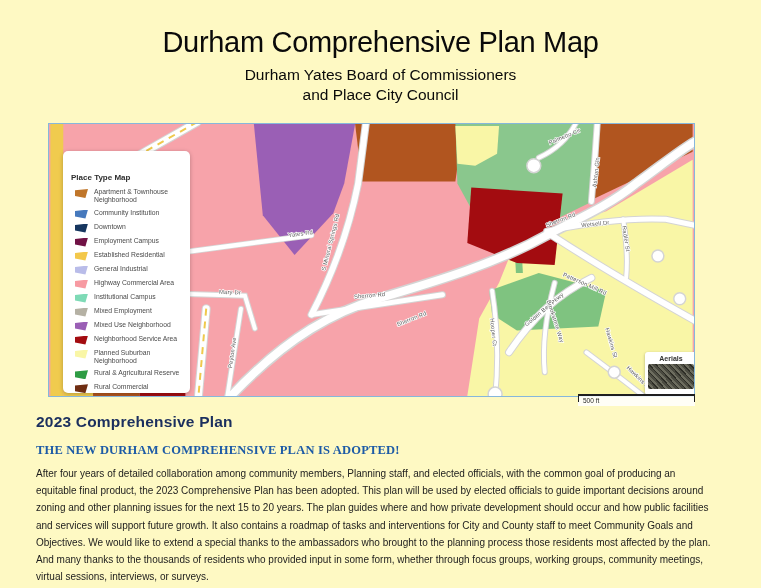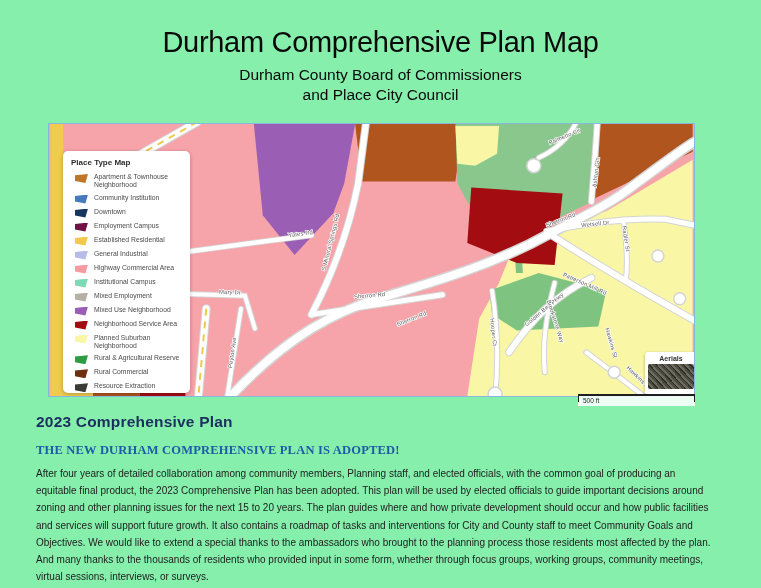--- a/index.html
+++ b/index.html
@@ -1,18 +1,18 @@
 <!DOCTYPE html>
 <html><head>
 <meta charset="utf-8">
 <style>
   * { margin:0; padding:0; box-sizing:border-box; }
   html,body { width:761px; height:588px; background:#ffffff; overflow:hidden;
               font-family:"Liberation Sans", sans-serif; }
-  .page { position:relative; width:761px; height:588px; background:#86efac; }
+  .page { position:relative; width:761px; height:588px; background:#fef9c3; }
 
   
   .hdr { position:absolute; top:26px; left:0; width:761px; text-align:center; color:#0a0a0a; }
   .hdr-title { font-size:29px; font-weight:400; letter-spacing:-.3px; }
   .hdr-sub { margin-top:6px; font-size:15.5px; line-height:19.5px; font-weight:400; }
 
   
   .map { position:absolute; left:48px; top:123px; width:647px; height:274px;
          border:1px solid #86b7dc; overflow:hidden; background:#F7A3AA; }
   .map svg { position:absolute; left:0; top:0; }
@@ -20,21 +20,21 @@
   .rd-casing { fill:none; stroke:#d4d4d4; stroke-linecap:round; }
   .rd-fill   { fill:none; stroke:#ffffff; stroke-linecap:round; }
   .rd-stripe { fill:none; stroke:#EFC94C; stroke-dasharray:7 6; }
   .cul { fill:#ffffff; stroke:#d4d4d4; stroke-width:1.5; }
   .rlabel { font-family:"Liberation Sans", sans-serif; font-size:5.8px; fill:#5a5a5a;
             stroke:#ffffff; stroke-width:1.4px; paint-order:stroke; letter-spacing:.2px; }
 
   
   .legend { position:absolute; left:14px; top:27px; width:127px; height:242px;
             background:#fff; border-radius:5px; box-shadow:0 1px 4px rgba(0,0,0,.25);
-            padding:7px 8px; overflow:hidden; }
+            padding:22px 8px; overflow:hidden; }
   .legend-title { font-size:8px; font-weight:700; color:#2e2e2e; margin-bottom:6px; }
   .li { display:flex; align-items:flex-start; margin-bottom:4px; }
   .sw { flex:0 0 13px; width:13px; height:9px; margin:1px 6px 0 4px;
         clip-path:polygon(0% 15%, 100% 0%, 80% 100%, 0% 78%); }
   .li-label { font-size:6.8px; line-height:1.22; color:#4a4a4a; }
 
   
   .aerials { position:absolute; left:596px; top:228px; width:52px; height:43px;
              background:#fff; border-radius:3px; box-shadow:0 1px 3px rgba(0,0,0,.3);
              padding:3px 3px 3px 3px; cursor:pointer; }
@@ -58,21 +58,21 @@
   .a-body { margin-top:7px; font-size:10px; line-height:17.2px; color:#1c1c1c; }
 </style>
 </head>
 <body>
 
 <div class="page">
 
   <div class="hdr">
     <div class="hdr-title">Durham Comprehensive Plan Map</div>
     <div class="hdr-sub">
-      <div>Durham County Board of Commissioners</div>
+      <div>Durham Yates Board of Commissioners</div>
       <div>and Place City Council</div>
     </div>
   </div>
 
   <div class="map">
     <svg width="645" height="272" viewBox="0 0 647 274">
 
       <rect x="0" y="0" width="647" height="274" fill="#F7A3AA"></rect>
       <rect x="0" y="0" width="13" height="274" fill="#F0CB4E"></rect>
 

